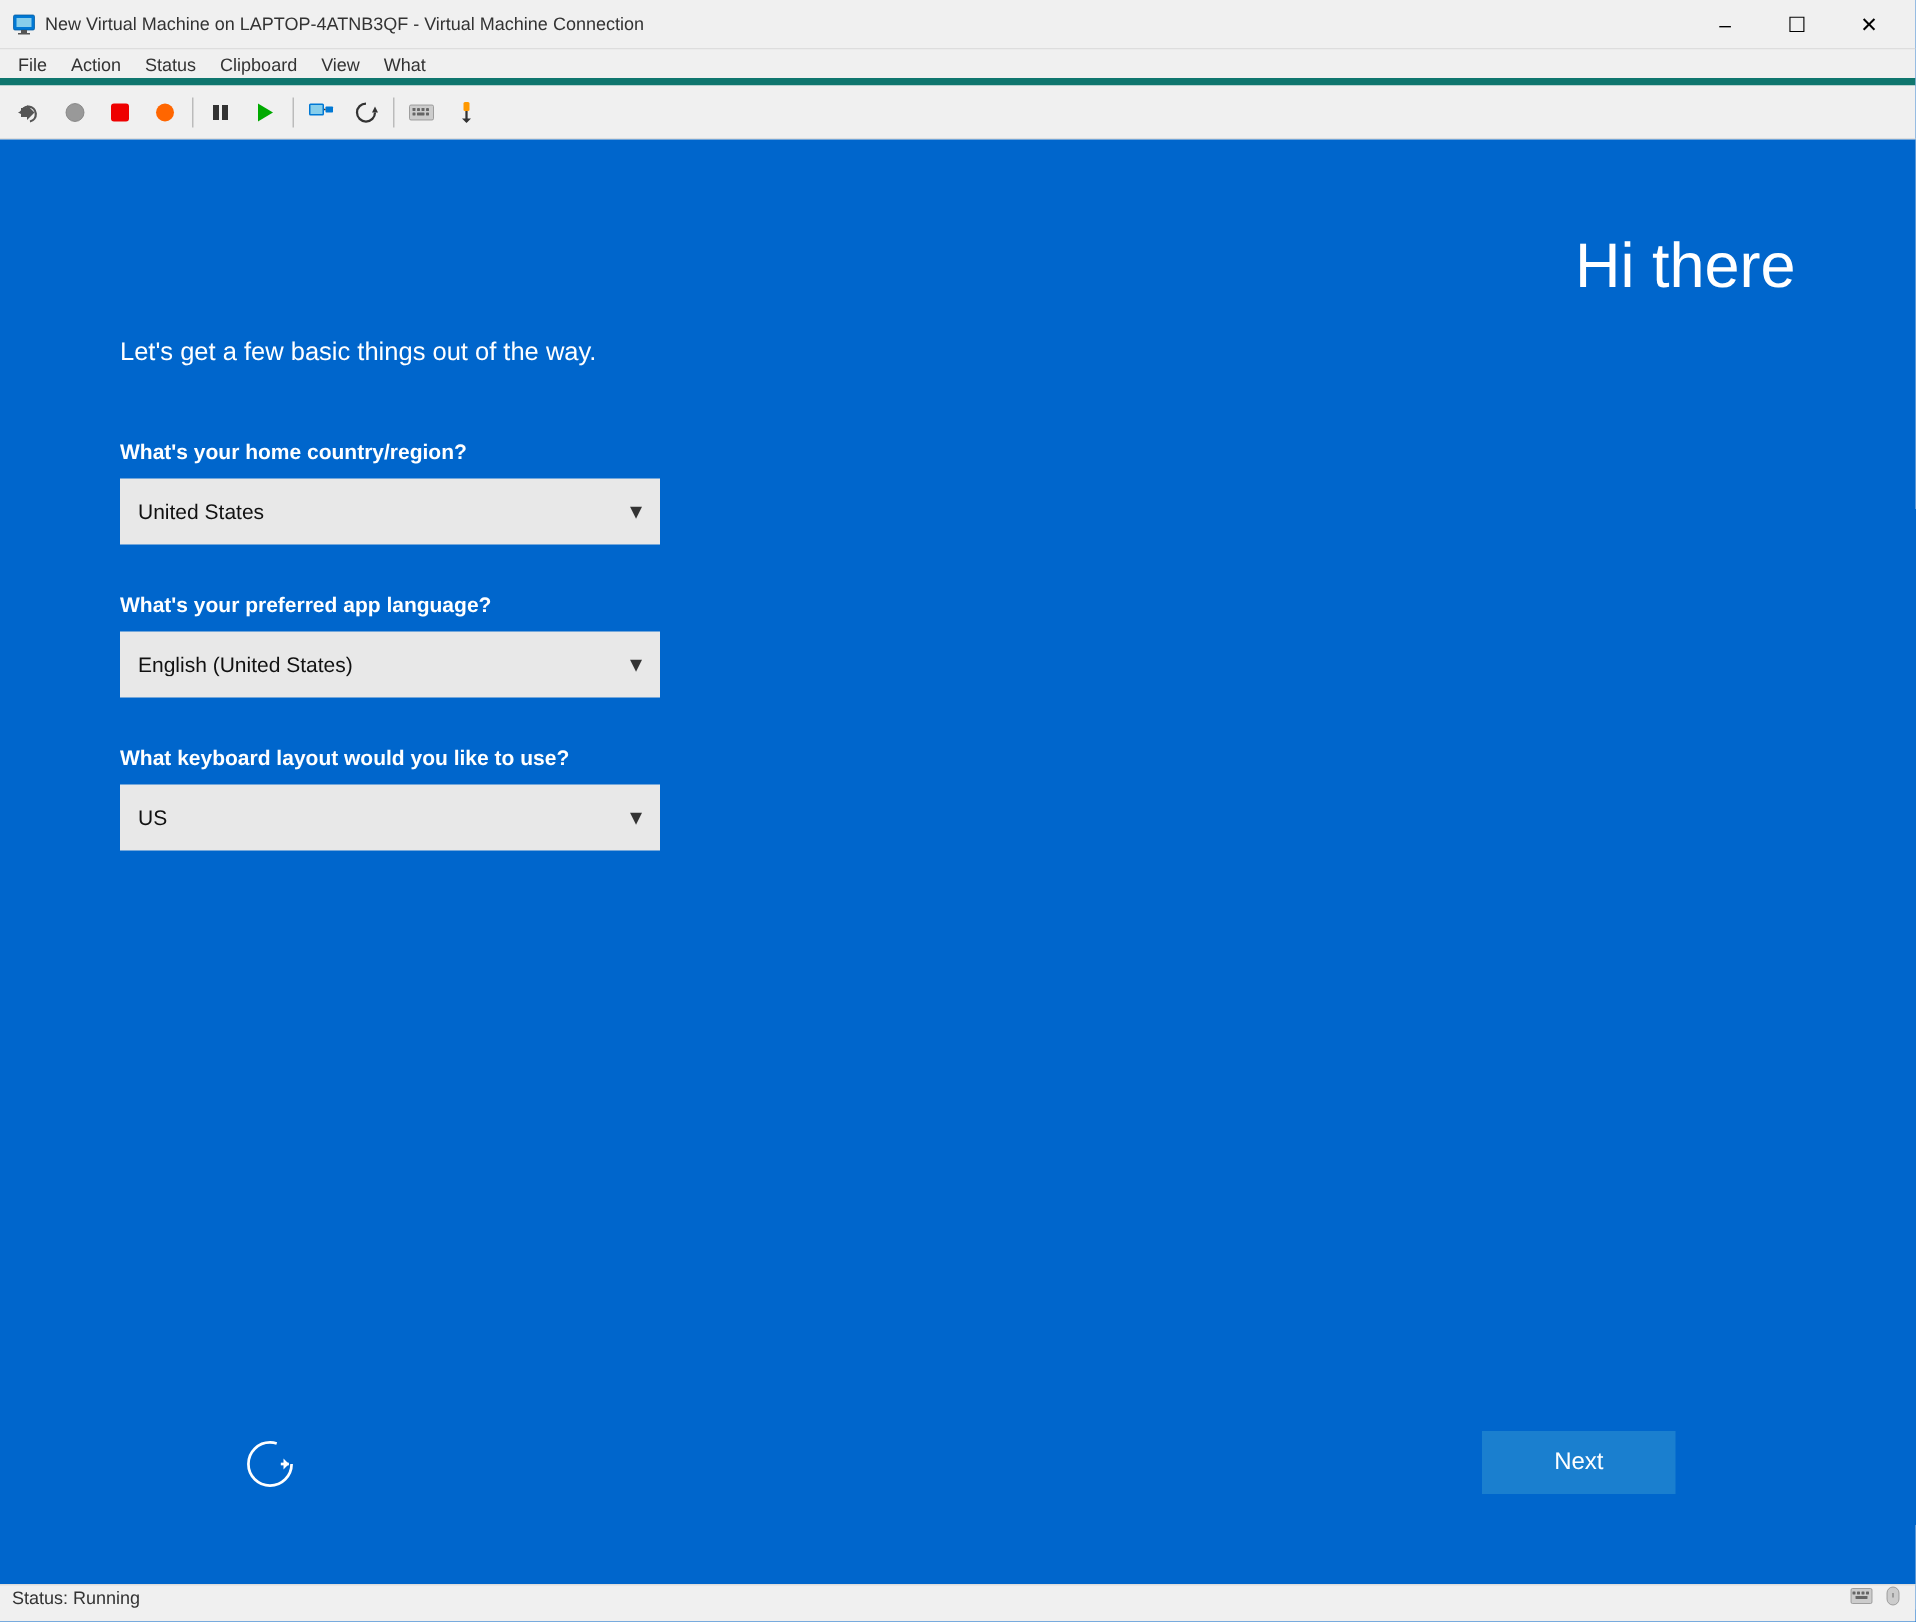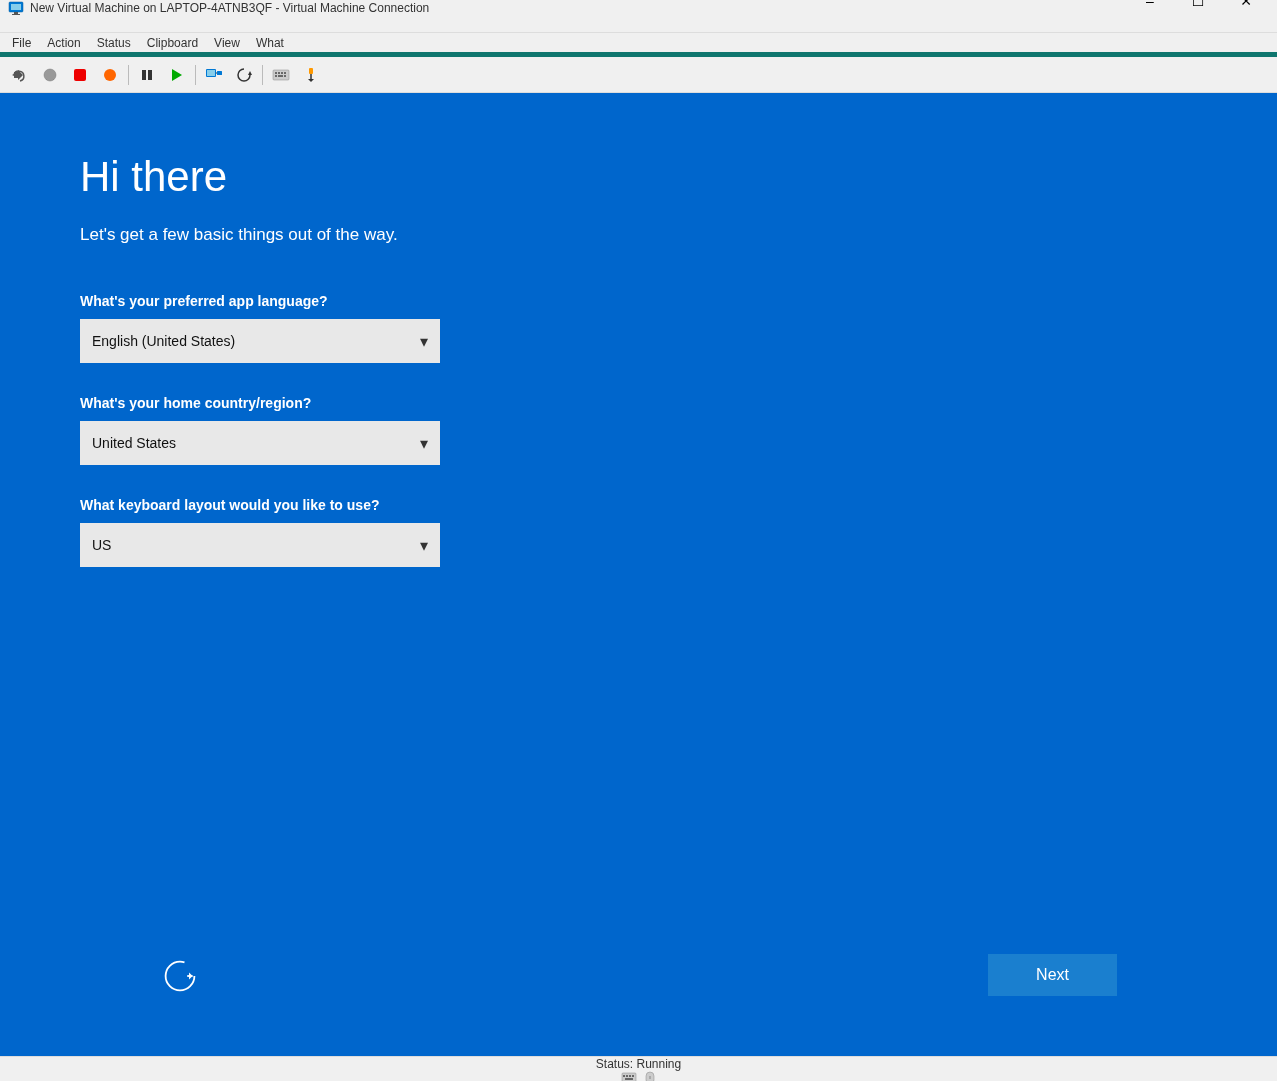--- a/index.html
+++ b/index.html
@@ -1,20 +1,20 @@
 <!DOCTYPE html>
 <html><head>
   <meta charset="utf-8">
   <style>
     * { margin: 0; padding: 0; box-sizing: border-box; }
     body { width: 1277px; height: 1081px; overflow: hidden; font-family: 'Segoe UI', Arial, sans-serif; background: #f0f0f0; }
 
     
     .title-bar {
-      display: flex; align-items: flex-end; justify-content: space-between;
+      display: flex; align-items: center; justify-content: space-between;
       height: 30px; background: #f0f0f0; padding: 16px 8px;
       border-bottom: 1px solid #ddd;
     }
     .title-bar-left { display: flex; align-items: center; gap: 6px; }
     .title-bar-icon { width: 16px; height: 16px; }
     .title-bar-title { font-size: 12px; color: #333; }
     .title-bar-controls { display: flex; gap: 2px; }
     .title-btn {
       width: 46px; height: 30px; border: none; background: transparent;
       cursor: pointer; font-size: 14px; display: flex; align-items: center; justify-content: center;
@@ -48,21 +48,21 @@
       width: 100%; height: calc(1081px - 30px - 24px - 36px - 28px);
       background: #0066CC; display: flex; flex-direction: column;
       padding: 0 0 0 0; position: relative;
     }
 
     .setup-container {
       flex: 1; display: flex; flex-direction: column;
       padding: 60px 80px 20px 80px; color: white;
     }
 
-    .hi-there { font-size: 42px; font-weight: 300; margin-bottom: 24px; color: white; }
+    .hi-there { font-size: 42px; font-weight: 300; margin-bottom: 24px; color: white; text-align: right; }
     .subtitle { font-size: 17px; color: white; margin-bottom: 48px; }
 
     .form-group { margin-bottom: 32px; }
     .form-label { font-size: 14px; font-weight: 600; color: white; margin-bottom: 10px; display: block; }
     .form-select {
       width: 360px; height: 44px; background: #e8e8e8; border: none;
       padding: 0 40px 0 12px; font-size: 14px; color: #111;
       appearance: none; -webkit-appearance: none;
       cursor: pointer; position: relative;
     }
@@ -85,21 +85,21 @@
     .next-btn {
       background: #1a7fcf; color: white; border: none;
       padding: 12px 48px; font-size: 16px; cursor: pointer;
       font-family: 'Segoe UI', Arial, sans-serif;
     }
 
     
     .status-bar {
       height: 17px; background: #f0f0f0; border-top: 1px solid #ddd;
       display: flex; align-items: center; justify-content: space-between;
-      padding: 0 8px; font-size: 12px; color: #333; flex-direction: column;
+      padding: 0 8px; font-size: 12px; color: #333;
     }
     .status-right { display: flex; align-items: center; gap: 4px; }
   </style>
 </head>
 <body>
 
 <div class="title-bar">
   <div class="title-bar-left">
     <svg class="title-bar-icon" viewBox="0 0 16 16">
       <rect x="1" y="2" width="14" height="10" rx="1" fill="#0078d4" stroke="#005a9e" stroke-width="0.5"></rect>
@@ -196,33 +196,33 @@
     </svg>
   </button>
 </div>
 
 <div class="vm-content">
   <div class="setup-container">
     <h1 class="hi-there">Hi there</h1>
     <p class="subtitle">Let's get a few basic things out of the way.</p>
 
     <div class="form-group">
+      <label class="form-label">What's your home country/region?</label>
+      <div class="select-wrapper">
+        <select class="form-select">
+          <option>United States</option>
+        </select>
+      </div>
+    </div>
+
+    <div class="form-group">
       <label class="form-label">What's your preferred app language?</label>
       <div class="select-wrapper">
         <select class="form-select">
           <option>English (United States)</option>
-        </select>
-      </div>
-    </div>
-
-    <div class="form-group">
-      <label class="form-label">What's your home country/region?</label>
-      <div class="select-wrapper">
-        <select class="form-select">
-          <option>United States</option>
         </select>
       </div>
     </div>
 
     <div class="form-group">
       <label class="form-label">What keyboard layout would you like to use?</label>
       <div class="select-wrapper">
         <select class="form-select">
           <option>US</option>
         </select>

